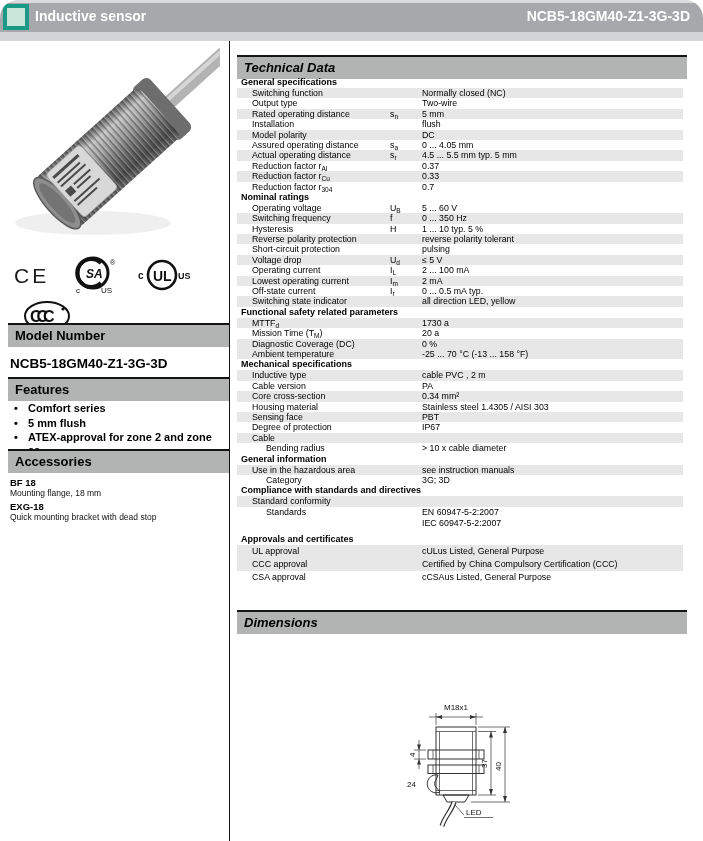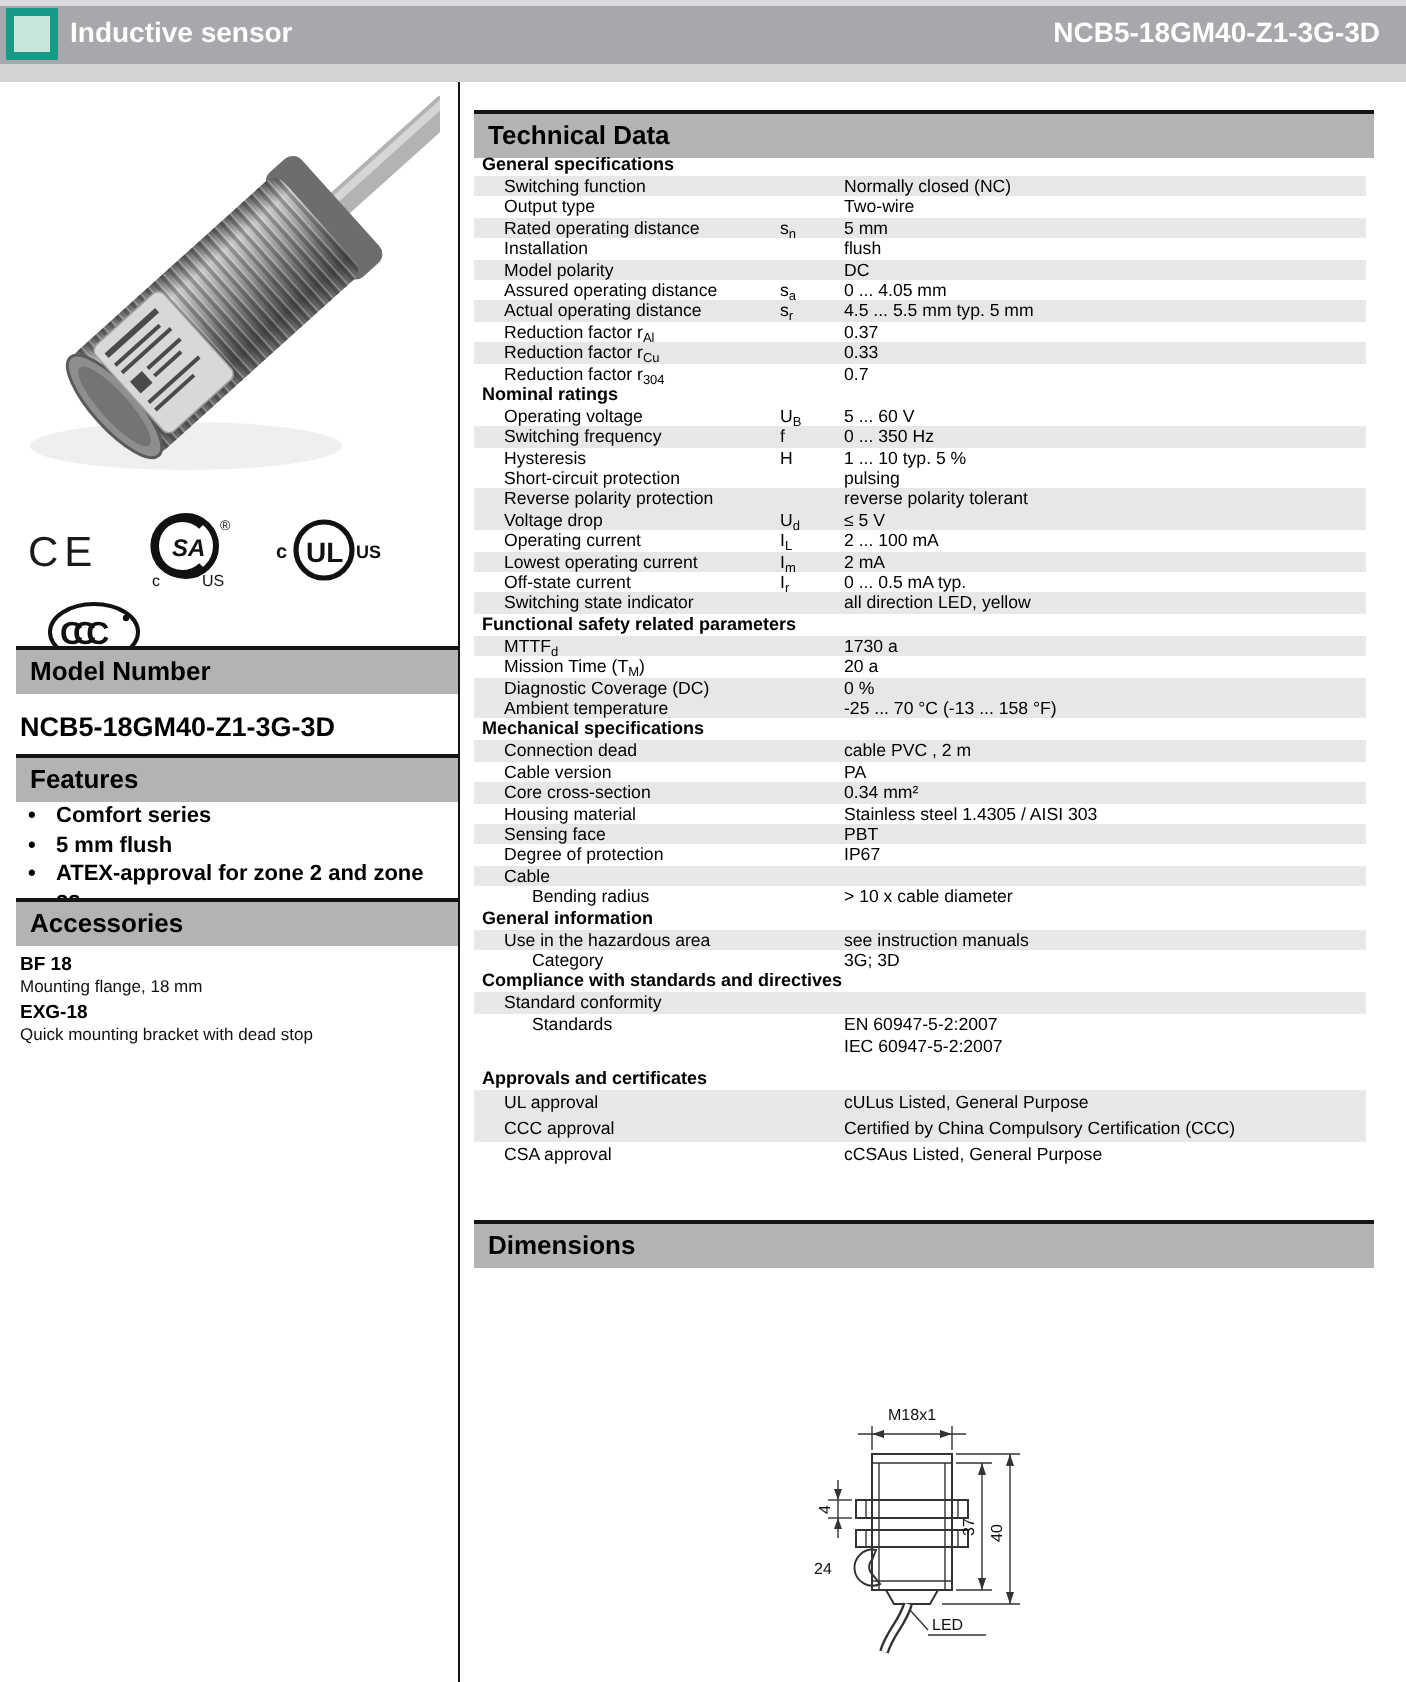--- a/index.html
+++ b/index.html
@@ -1,30 +1,30 @@
 <!DOCTYPE html>
 <html><head>
 <meta charset="utf-8">
 <style>
   html,body{margin:0;padding:0;background:#fff;}
   #page{position:relative;width:703px;height:841px;background:#fff;overflow:hidden;
-        font-family:"Liberation Sans",sans-serif;color:#000;}
+        font-family:"Liberation Sans",sans-serif;color:#000;border-radius:18px;}
   
   .topstrip{position:absolute;top:0;left:0;right:0;height:3px;background:#dadbdc;}
   .hdrbar{position:absolute;top:3px;left:0;right:0;height:29px;background:#a6a8ab;}
   .hdr-sq{position:absolute;left:3px;top:1px;width:18px;height:18px;background:#c9e6da;border:4px solid #189a87;}
   .hdr-title{position:absolute;left:35px;top:5px;font-size:14px;font-weight:bold;color:#fff;}
   .hdr-model{position:absolute;right:13px;top:5px;font-size:14px;font-weight:bold;color:#fff;}
   .substrip{position:absolute;top:32px;left:0;right:0;height:9px;background:#d3d4d6;}
   .divider{position:absolute;left:229px;top:41px;bottom:0;width:1px;background:#151515;}
   
   .secbar{position:absolute;background:#b2b4b3;border-top:2px solid #141414;
           font-weight:bold;font-size:13px;padding:3px 0 4px 7px;box-sizing:border-box;}
   .secbar-left{left:8px;width:221px;}
-  .secbar-right{left:237px;width:450px;}
+  .secbar-right{left:237px;width:450px;font-style:italic;}
   
   #photo{position:absolute;left:8px;top:48px;width:212px;height:205px;}
   #logos{position:absolute;left:12px;top:254px;width:210px;height:44px;}
   #logos svg{display:inline-block;vertical-align:middle;}
   #model-value{position:absolute;left:10px;top:356px;font-size:13.5px;font-weight:bold;}
   #features-list{position:absolute;left:12px;top:401px;width:214px;}
   .feat{font-size:11px;font-weight:bold;line-height:14.5px;padding-left:16px;position:relative;}
   .feat:before{content:"•";position:absolute;left:2px;}
   #acc-list{position:absolute;left:10px;top:474px;width:214px;}
   .acc-code{font-size:9.5px;font-weight:bold;line-height:11px;margin-top:3px;}
@@ -204,27 +204,27 @@
         <div class="trow shade">
           <span class="t-lbl">Switching frequency</span>
           <span class="t-sym">f</span>
           <span class="t-val">0 ... 350 Hz</span>
         </div>
         <div class="trow">
           <span class="t-lbl">Hysteresis</span>
           <span class="t-sym">H</span>
           <span class="t-val">1 ... 10 typ. 5 %</span>
         </div>
+        <div class="trow shade">
+          <span class="t-lbl">Reverse polarity protection</span>
+          <span class="t-val">reverse polarity tolerant</span>
+        </div>
         <div class="trow">
           <span class="t-lbl">Short-circuit protection</span>
           <span class="t-val">pulsing</span>
-        </div>
-        <div class="trow shade">
-          <span class="t-lbl">Reverse polarity protection</span>
-          <span class="t-val">reverse polarity tolerant</span>
         </div>
         <div class="trow shade">
           <span class="t-lbl">Voltage drop</span>
           <span class="t-sym">U<span class="sub">d</span></span>
           <span class="t-val">≤ 5 V</span>
         </div>
         <div class="trow">
           <span class="t-lbl">Operating current</span>
           <span class="t-sym">I<span class="sub">L</span></span>
           <span class="t-val">2 ... 100 mA</span>
@@ -261,21 +261,21 @@
       </div>
       <div class="tgroup">
         <div class="trow shade">
           <span class="t-lbl">Ambient temperature</span>
           <span class="t-val">-25 ... 70 °C (-13 ... 158 °F)</span>
         </div>
       </div>
       <div class="tgroup">
         <div class="tgroup-name">Mechanical specifications</div>
         <div class="trow shade">
-          <span class="t-lbl">Connection dead</span>
+          <span class="t-lbl">Inductive type</span>
           <span class="t-val">cable PVC , 2 m</span>
         </div>
         <div class="trow">
           <span class="t-lbl">Cable version</span>
           <span class="t-val">PA</span>
         </div>
         <div class="trow shade">
           <span class="t-lbl">Core cross-section</span>
           <span class="t-val">0.34 mm²</span>
         </div>

